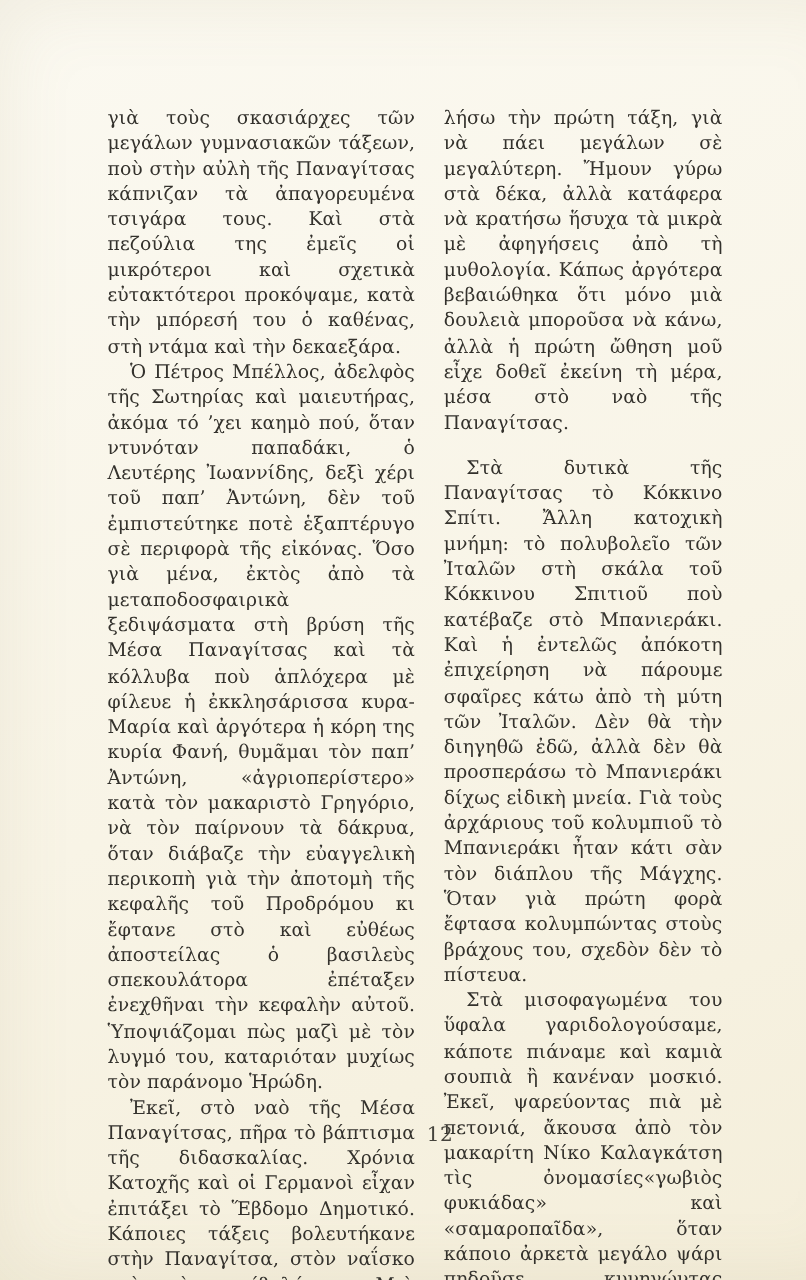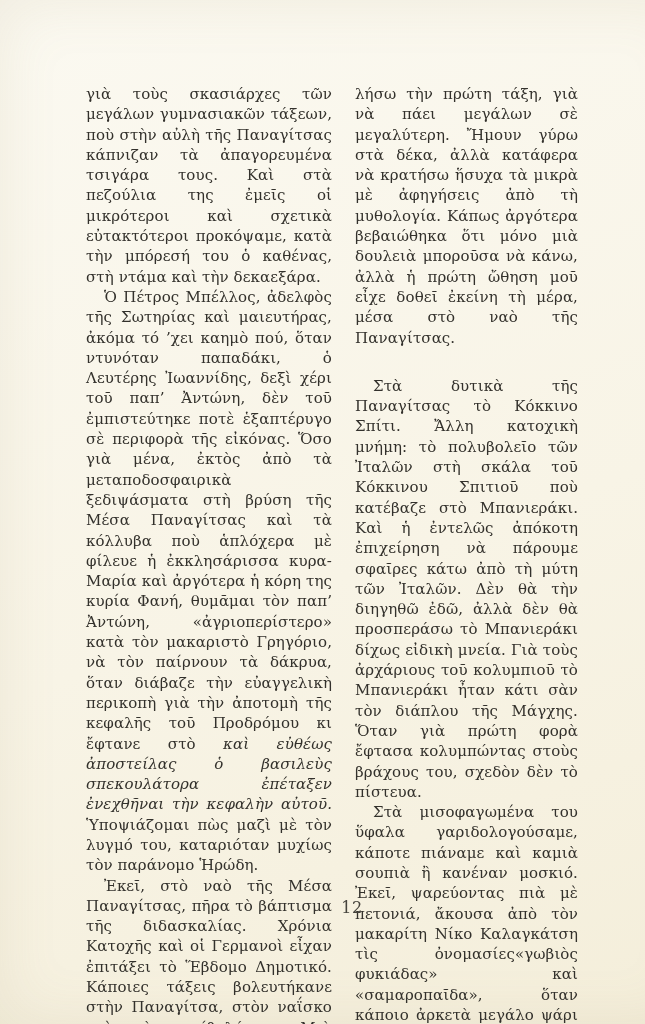--- a/index.html
+++ b/index.html
@@ -33,22 +33,22 @@
     letter-spacing: 0.1px;
   }
   .col-left  { width: 246px; }
   .col-right { width: 223px; }
   .para {
     margin: 0;
     text-align: justify;
     text-indent: 18px;
   }
   .no-indent { text-indent: 0; }
-  .gap-before { margin-top: 28px; }
-  .quote-italic { font-style: italic; }
+  .gap-before { margin-top: 16px; }
+  .quote-italic { }
   .page-number {
     position: absolute;
     top: 898px;
     left: 96px;
     width: 512px;
     text-align: center;
     font-size: 16px;
     color: #45433c;
     letter-spacing: 0.5px;
   }

